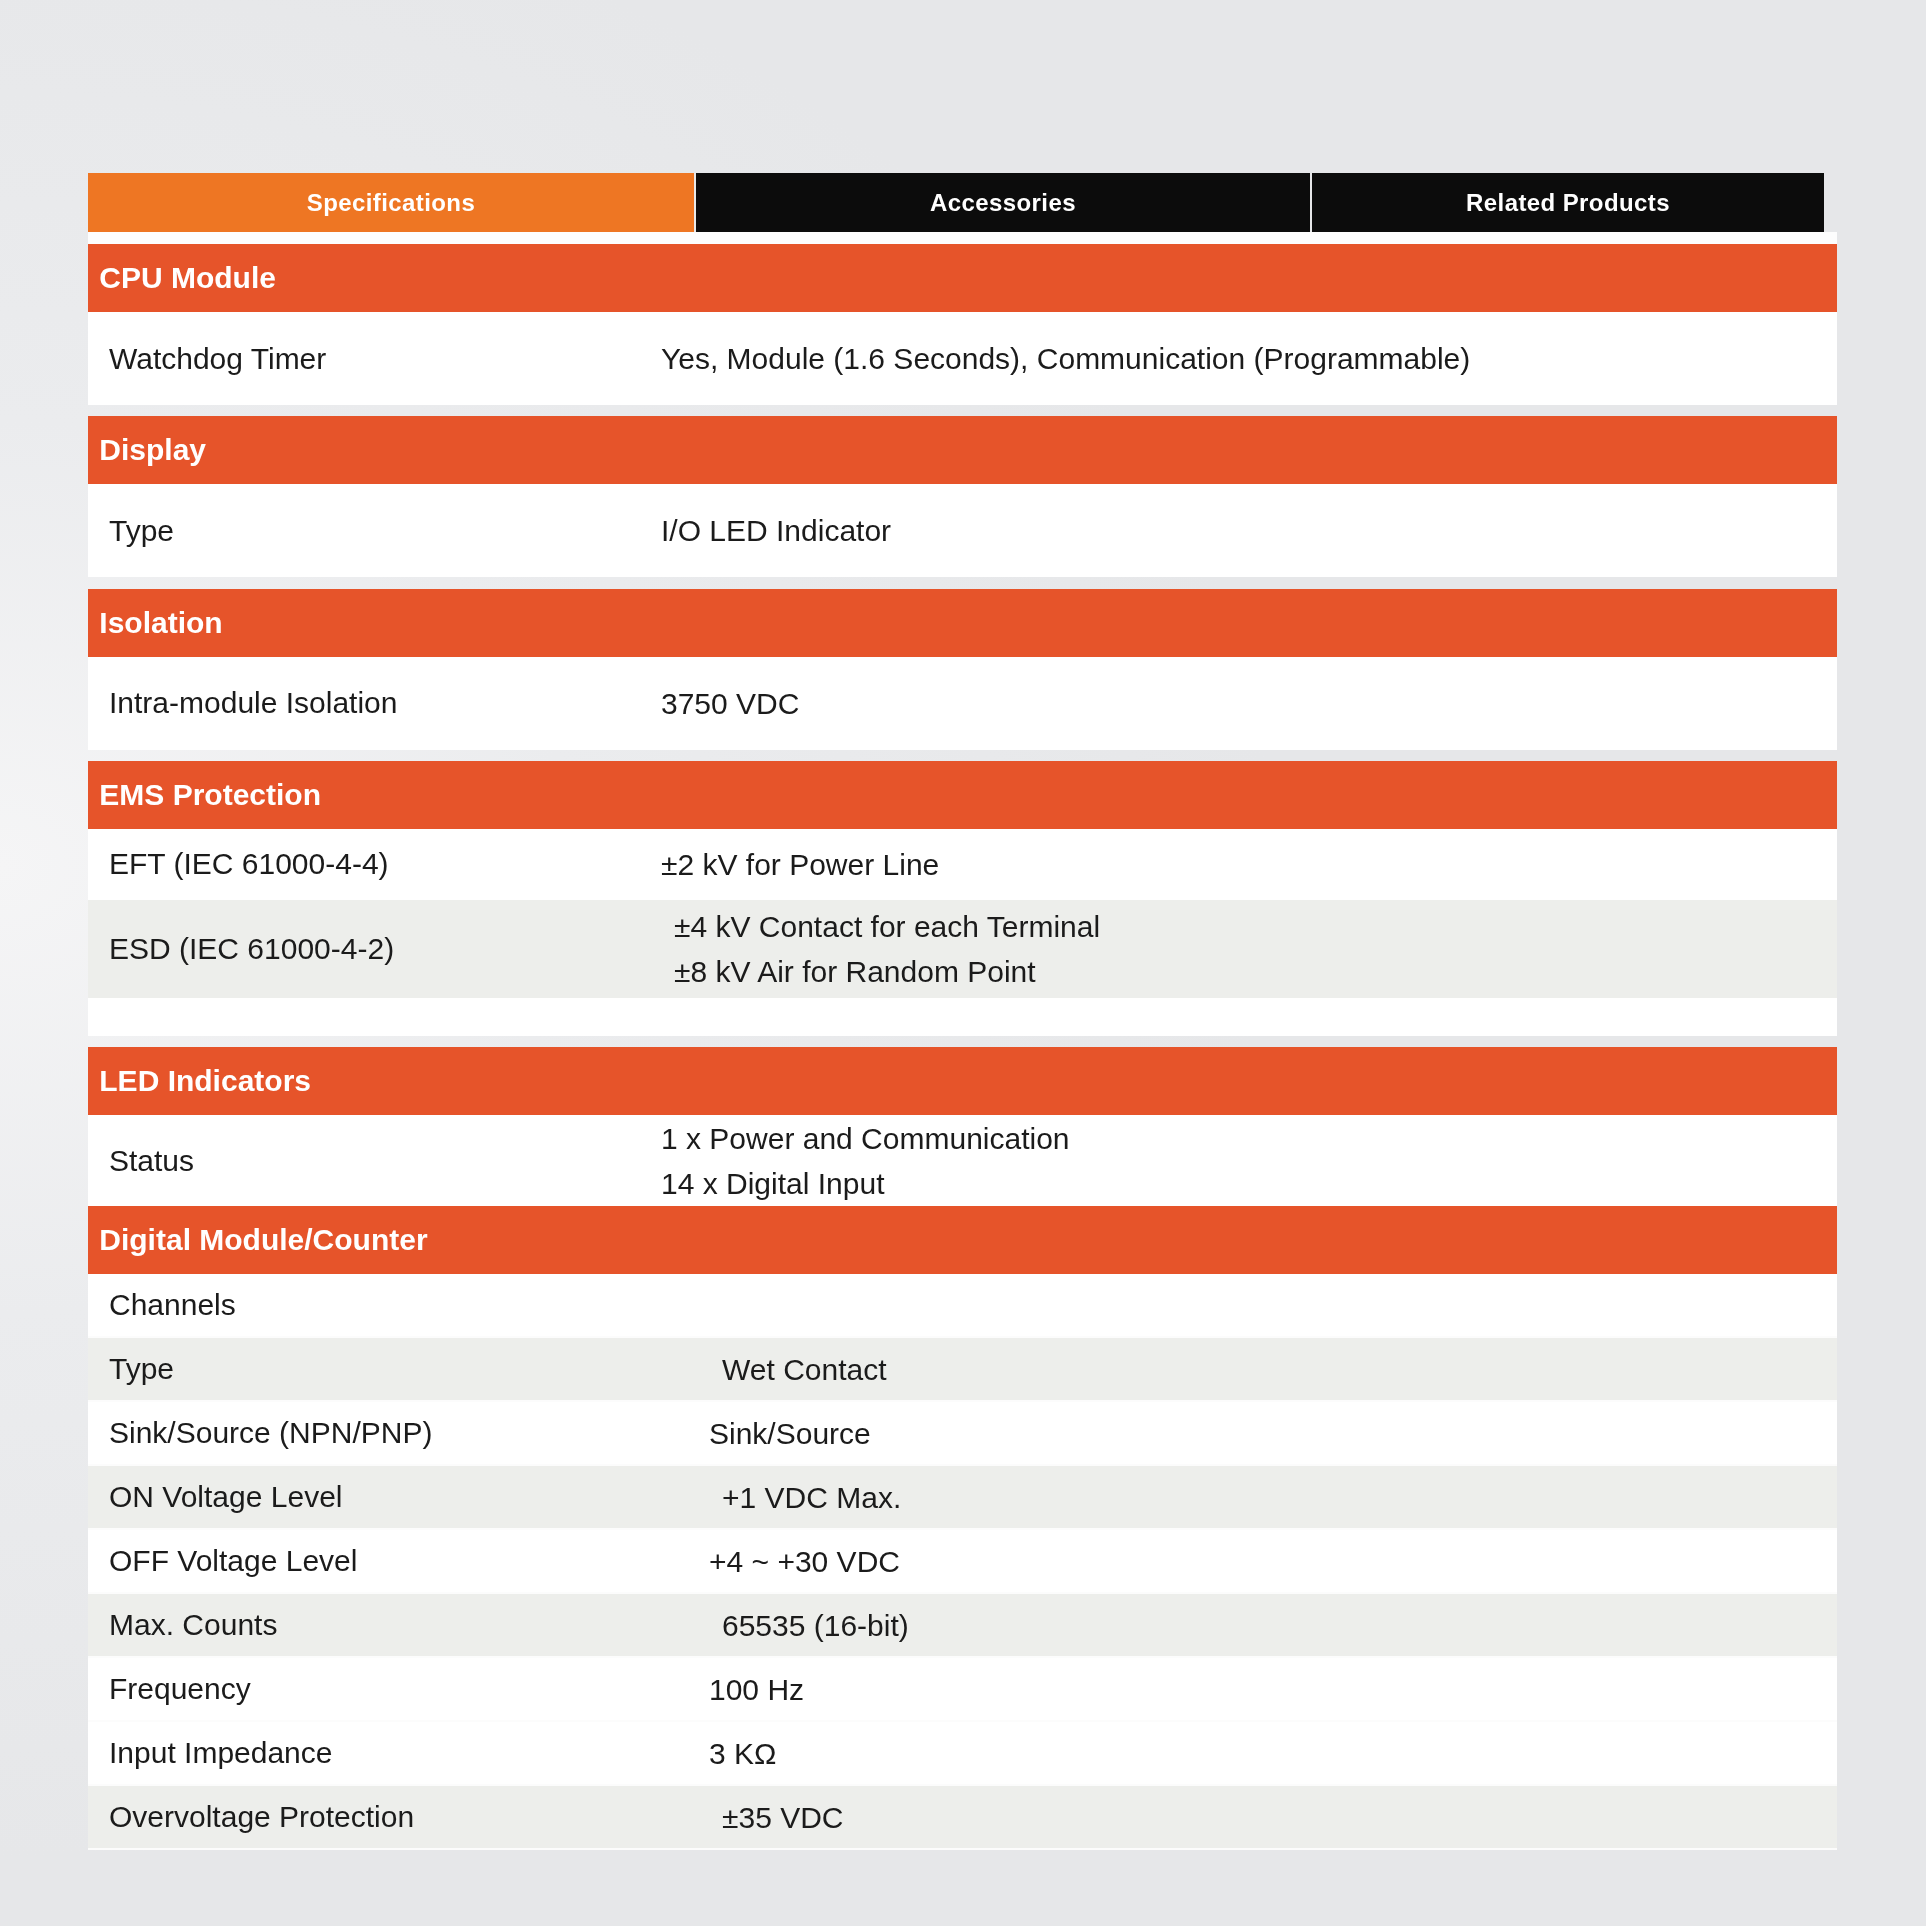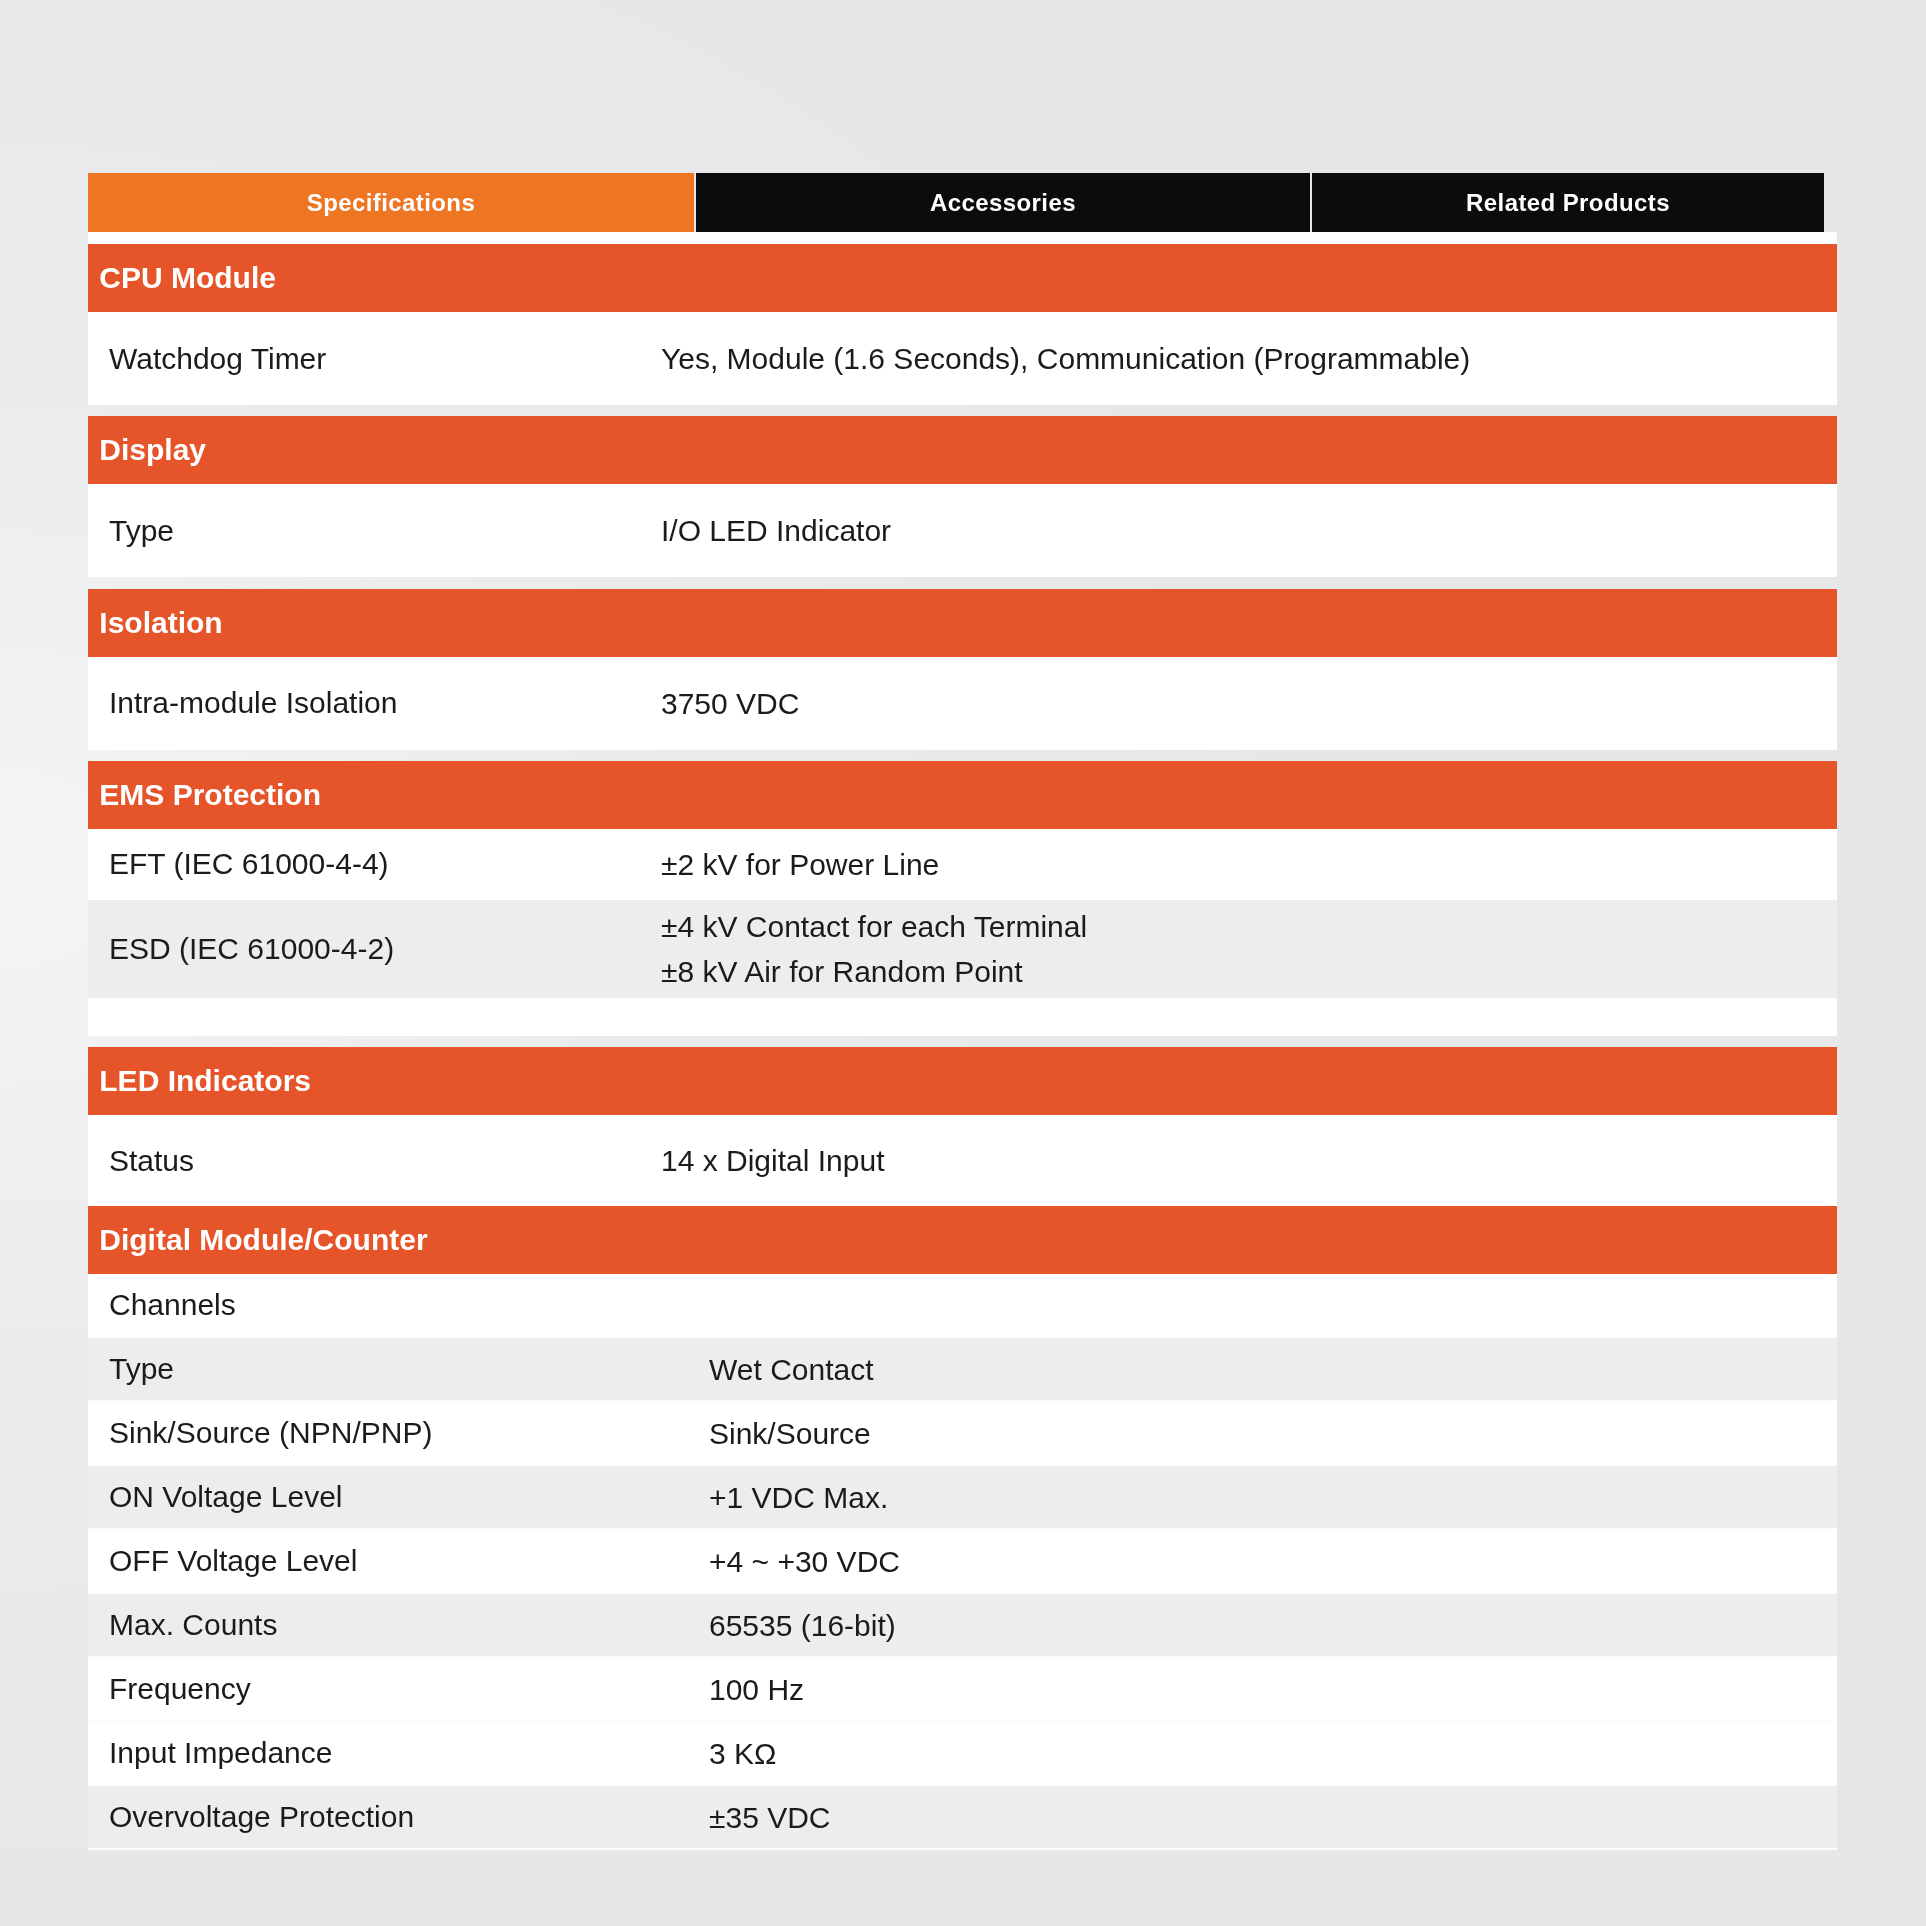--- a/index.html
+++ b/index.html
@@ -38,21 +38,21 @@
   }
   .row .cell-label{padding-left:21px;}
   .row .cell-value{line-height:1.5;}
   .sec-digital .row{grid-template-columns:621px 1fr;}
 
   .h132{height:93px;}
   .h100{height:71px;}
   .h138{height:98px;}
   .h128{height:91px;}
   .blank-row{height:38px;background:#ffffff;}
-  .gray{background:#EDEEEB;}
+  .gray{background:#EDEEEB;gap:13px;}
   .sec-gap{height:11.3px;}
 
   .sec-digital .row{height:62px;border-bottom:2.1px solid #fcfcfc;}
 </style>
 </head>
 <body>
 
 <div class="page">
   <div class="content">
 
@@ -105,20 +105,21 @@
       </div>
       <div class="blank-row"></div>
     </div>
     <div class="sec-gap"></div>
 
     <div class="section">
       <div class="sec-header">LED Indicators</div>
       <div class="row h128">
         <div class="cell-label">Status</div>
         <div class="cell-value">
+          <div>1 x Power and Communication</div>
           <div>14 x Digital Input</div>
         </div>
       </div>
     </div>
 
     <div class="section sec-digital">
       <div class="sec-header">Digital Module/Counter</div>
 
       <div class="row">
         <div class="cell-label">Channels</div>

